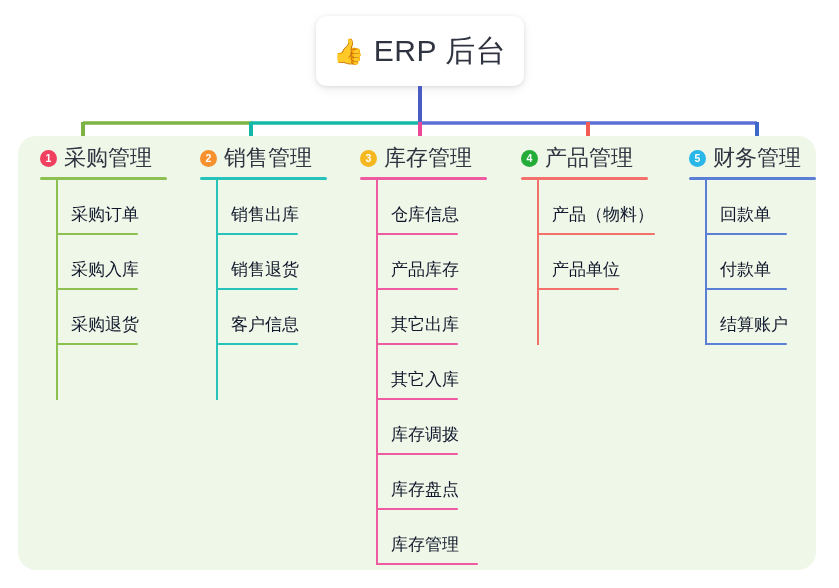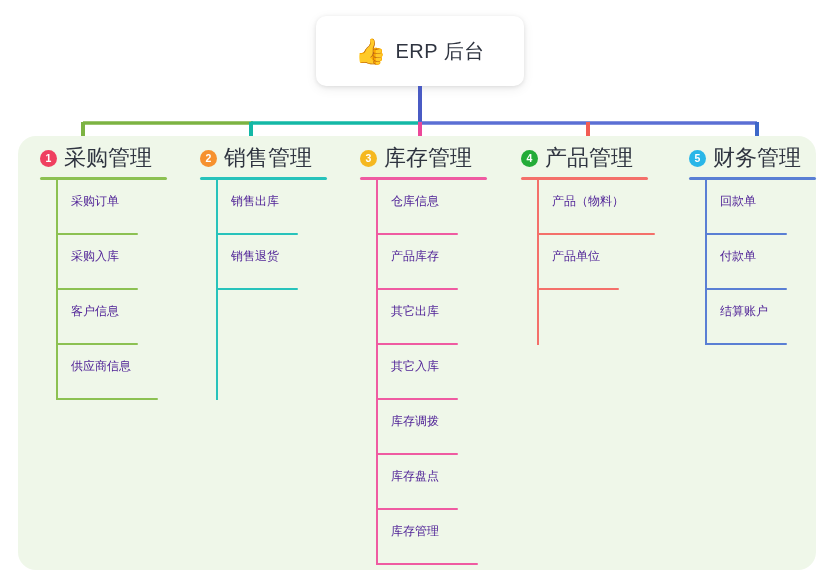--- a/index.html
+++ b/index.html
@@ -42,21 +42,21 @@
     display: flex;
     align-items: center;
     gap: 9px;
   }
   .root-emoji {
     font-size: 25px;
     line-height: 1;
     display: inline-block;
   }
   .root-title {
-    font-size: 20px;
+    font-size: 30px;
     color: #2f3440;
     letter-spacing: 0.5px;
     white-space: nowrap;
   }
 
   
   #connectors {
     position: absolute;
     left: 0; top: 0;
     width: 839px;
@@ -145,23 +145,23 @@
     width: 160px;
   }
   .item {
     position: relative;
     height: 55px;
     box-sizing: border-box;
   }
   .item-label {
     position: absolute;
     left: 37px;
-    bottom: 25px;
-    font-size: 12px;
-    color: #4c1d95;
+    bottom: 9px;
+    font-size: 17px;
+    color: #0f172a;
     white-space: nowrap;
   }
   .item-rule {
     position: absolute;
     left: 22px;
     bottom: 0;
     height: 2px;
     width: 82px;
     border-radius: 1px;
   }
@@ -208,45 +208,45 @@
         <div class="items">
           <div class="item">
             <span class="item-label">采购订单</span>
             <div class="item-rule" style="background: rgb(140, 193, 82);"></div>
           </div>
           <div class="item">
             <span class="item-label">采购入库</span>
             <div class="item-rule" style="background: rgb(140, 193, 82);"></div>
           </div>
           <div class="item">
-            <span class="item-label">客户信息</span>
+            <span class="item-label">采购退货</span>
             <div class="item-rule" style="background: rgb(140, 193, 82);"></div>
-          </div>
-          <div class="item">
-            <span class="item-label">供应商信息</span>
-            <div class="item-rule wide" style="background: rgb(140, 193, 82);"></div>
           </div>
         </div>
       </div>
       <div class="col col-1">
         <div class="col-head">
           <span class="badge" style="background: rgb(246, 145, 46);">2</span>
           <span class="col-head-label">销售管理</span>
           <div class="col-head-rule" style="background: rgb(39, 195, 187);"></div>
         </div>
         <div class="spine" style="background: rgb(39, 195, 187); height: 220px;"></div>
         <div class="items">
           <div class="item">
             <span class="item-label">销售出库</span>
             <div class="item-rule" style="background: rgb(39, 195, 187);"></div>
           </div>
           <div class="item">
             <span class="item-label">销售退货</span>
             <div class="item-rule" style="background: rgb(39, 195, 187);"></div>
           </div>
+          <div class="item">
+            <span class="item-label">客户信息</span>
+            <div class="item-rule" style="background: rgb(39, 195, 187);"></div>
+          </div>
         </div>
       </div>
       <div class="col col-2">
         <div class="col-head">
           <span class="badge" style="background: rgb(245, 184, 32);">3</span>
           <span class="col-head-label">库存管理</span>
           <div class="col-head-rule" style="background: rgb(239, 91, 161);"></div>
         </div>
         <div class="spine" style="background: rgb(239, 91, 161); height: 385px;"></div>
         <div class="items">

